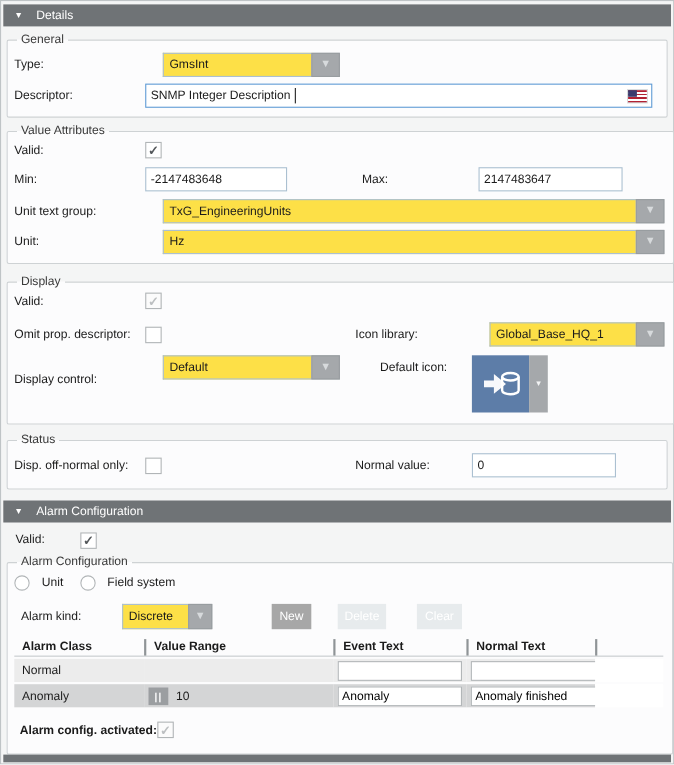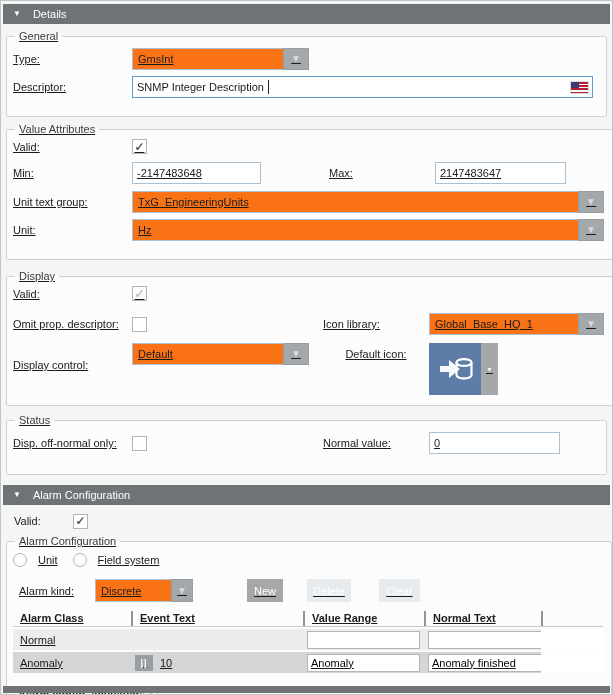--- a/index.html
+++ b/index.html
@@ -27,36 +27,35 @@
     padding-left: 10px; gap: 12px;
   }
   .sect-header .tri { font-size: 8px; line-height: 1; color: var(--header_text); }
 
   
   fieldset {
     margin: 6px 5px 0 5px;
     border: 1px solid var(--group_border);
     border-radius: 2px;
     background: var(--group_bg);
-    padding: 2px 8px 18px 6px;
-    text-decoration: underline;
+    padding: 2px 8px 8px 6px;
   }
   legend { padding: 0 4px; margin-left: 2px; color: #3a3a3a; }
 
   .row { display: flex; align-items: center; }
   .lbl { width: 119px; flex-shrink: 0; }
   .lbl2 { width: 106px; flex-shrink: 0; }
 
   
   .combo { display: flex; height: 22px; }
   .combo-field {
-    flex: 1; background: #f97316;
+    flex: 1; background: #fde047;
     border: 1px solid var(--input_border); border-right: none;
     display: flex; align-items: center; padding: 0 5px;
-    overflow: hidden; white-space: nowrap;
+    overflow: hidden; white-space: nowrap; margin-left: 16px;
   }
   .combo-btn {
     width: 26px; flex-shrink: 0;
     background: var(--combo_button_gray);
     border: 1px solid #989da0;
     display: flex; align-items: center; justify-content: center;
   }
   .combo-btn .arr { color: var(--combo_arrow); font-size: 10px; line-height: 1; }
   .combo-sm .combo-btn { width: 22px; }
   .w-type { width: 177px; }
@@ -319,22 +318,22 @@
         </div>
       </div>
       <button class="btn btn-new">New</button>
       <button class="btn btn-delete">Delete</button>
       <button class="btn btn-clear">Clear</button>
     </div>
 
     <div class="alarm-table">
       <div class="t-header">
         <div class="t-h">Alarm Class</div>
+        <div class="t-h sep">Value Range</div>
         <div class="t-h sep">Event Text</div>
-        <div class="t-h sep">Value Range</div>
         <div class="t-h sep">Normal Text</div>
         <div class="t-h sep"></div>
       </div>
 
       <div class="t-row row-normal">
         <div class="cell colored">Normal</div>
         <div class="cell colored"></div>
         <div class="cell colored pad4">
           <input class="cell-input" value="" style="">
         </div>

